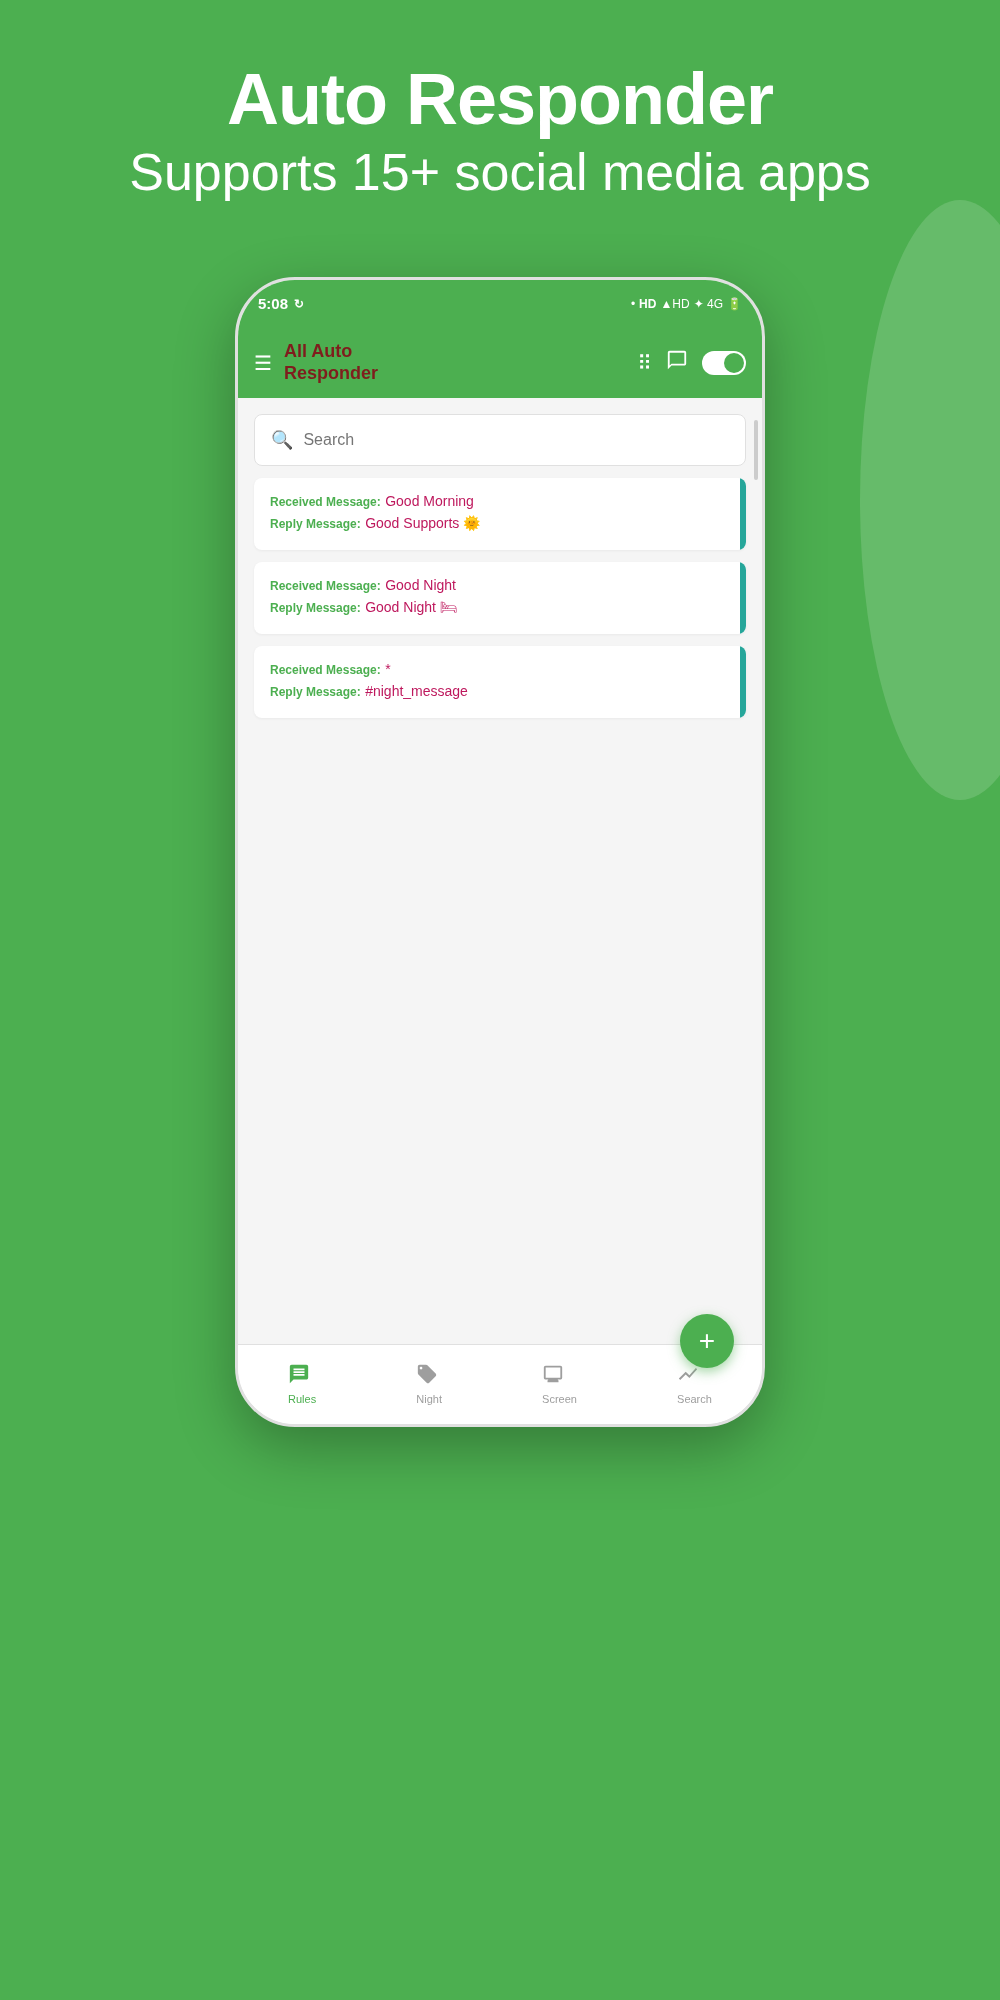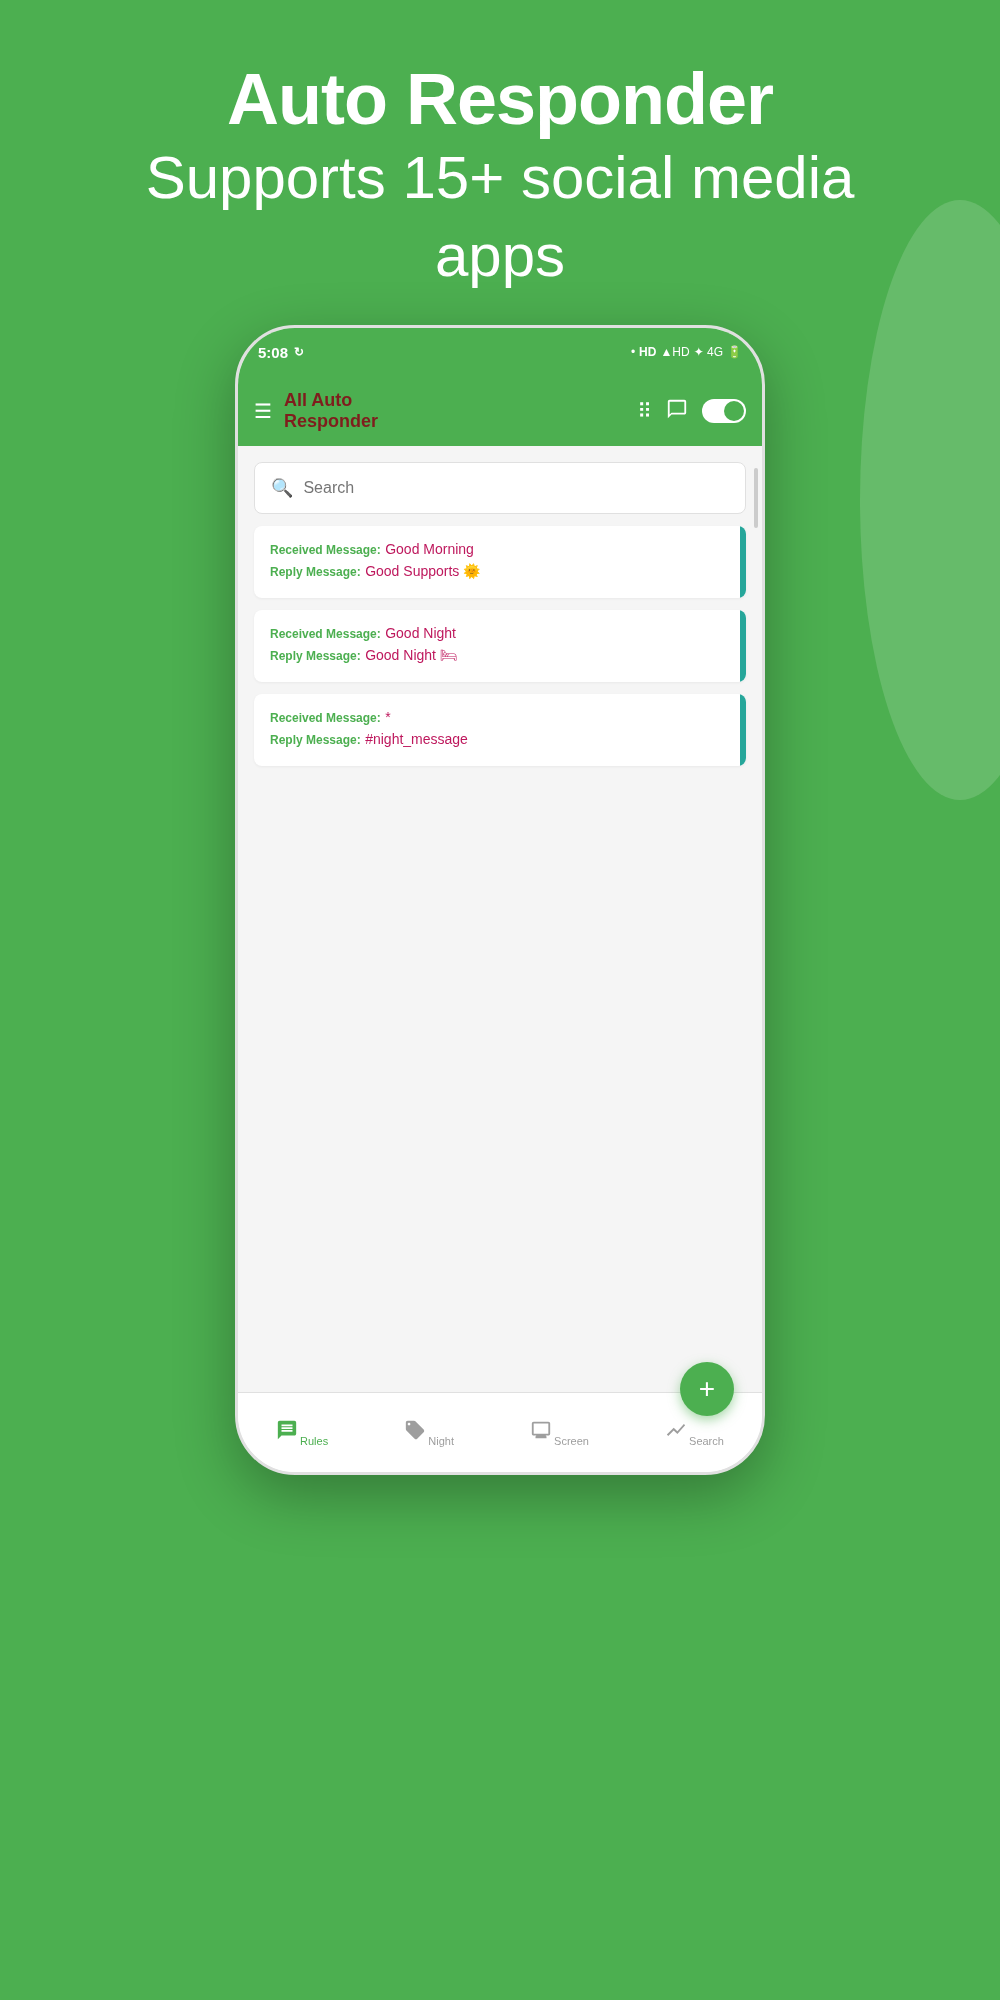--- a/index.html
+++ b/index.html
@@ -31,29 +31,30 @@
     }
 
     .main-title {
       font-size: 72px;
       font-weight: 900;
       line-height: 1.1;
       letter-spacing: -1px;
     }
 
     .sub-title {
-      font-size: 60px;
+      font-size: 52px;
       font-weight: 400;
       line-height: 1.3;
     }
 
     
     .phone-wrapper {
       display: flex;
       justify-content: center;
+      margin-top: 40px;
     }
 
     .phone {
       width: 530px;
       height: 1150px;
       background: white;
       border-radius: 60px;
       box-shadow: 0 20px 60px rgba(0,0,0,0.3);
       overflow: hidden;
       position: relative;
@@ -244,22 +245,22 @@
       background: white;
       border-top: 1px solid #e0e0e0;
       display: flex;
       align-items: center;
       justify-content: space-around;
       border-radius: 0 0 57px 57px;
     }
 
     .nav-item {
       display: flex;
-      flex-direction: row;
-      align-items: flex-end;
+      flex-direction: column;
+      align-items: flex-start;
       gap: 2px;
       cursor: pointer;
     }
 
     .nav-icon {
       font-size: 22px;
       color: #9e9e9e;
     }
 
     .nav-icon.active {

